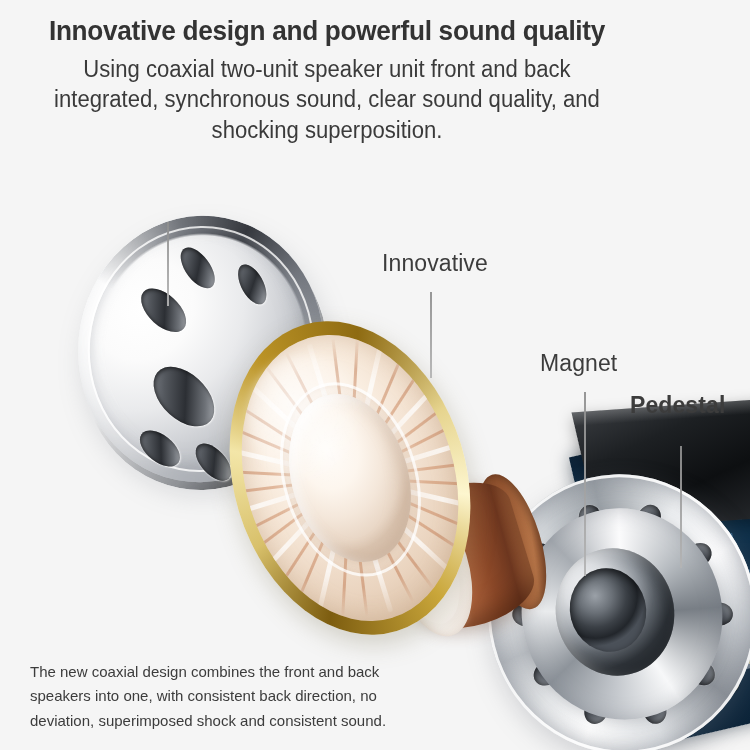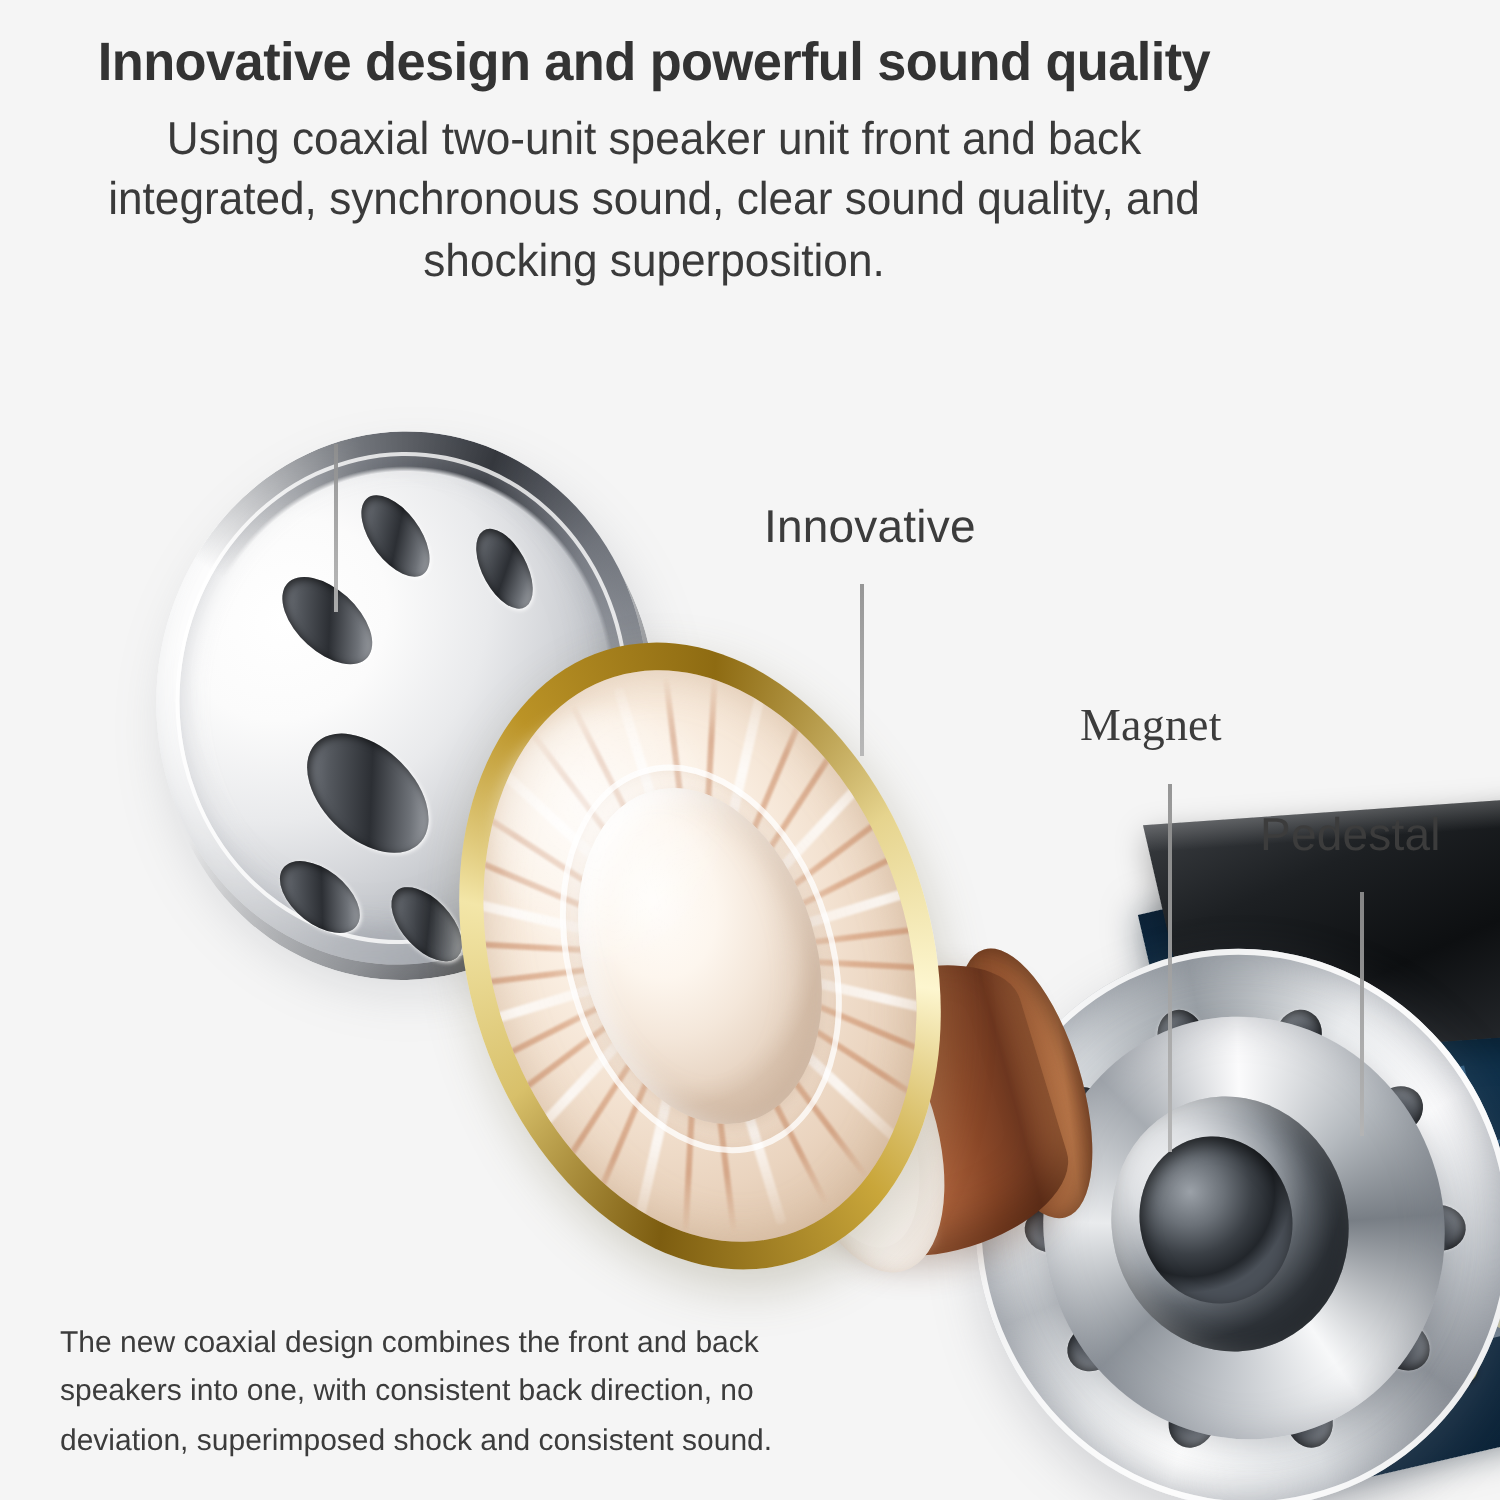--- a/index.html
+++ b/index.html
@@ -447,24 +447,24 @@
           <div class="hole" style="left: 84px; top: 216px; width: 24px; height: 46px; transform: rotate(-22deg);"></div>
         </div>
     </div>
   </div>
 
   <div class="leader" style="left:167px; top:222px; height:84px;"></div>
 
   <div class="label" style="left:382px; top:250px;">Innovative</div>
   <div class="leader" style="left:430px; top:292px; height:86px;"></div>
 
-  <div class="label" style="left:540px; top:350px;font-family:Liberation Serif, serif;">Magnet</div>
+  <div class="label" style="left:540px; top:350px;">Magnet</div>
   <div class="leader" style="left:584px; top:392px; height:184px;"></div>
 
-  <div class="label" style="left:630px; top:404px;">Pedestal</div>
+  <div class="label" style="left:630px; top:392px;font-weight:bold;">Pedestal</div>
   <div class="leader" style="left:680px; top:446px; height:122px;"></div>
 
   <div class="caption">
     <div>The new coaxial design combines the front and back</div>
     <div>speakers into one, with consistent back direction, no</div>
     <div>deviation, superimposed shock and consistent sound.</div>
   </div>
 
 </div>
 

